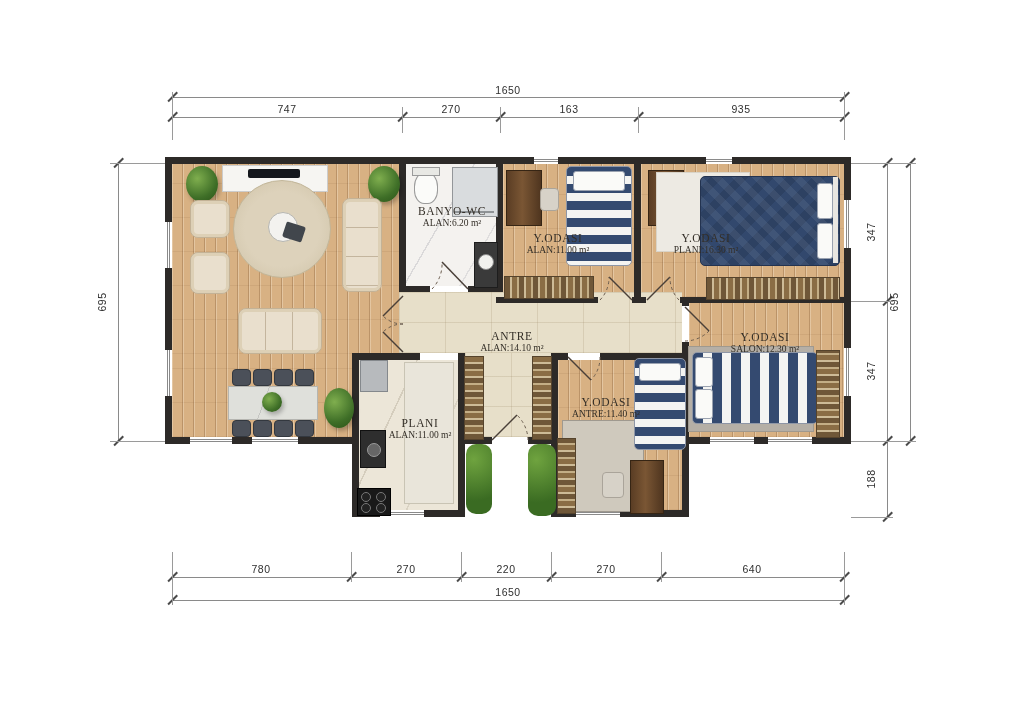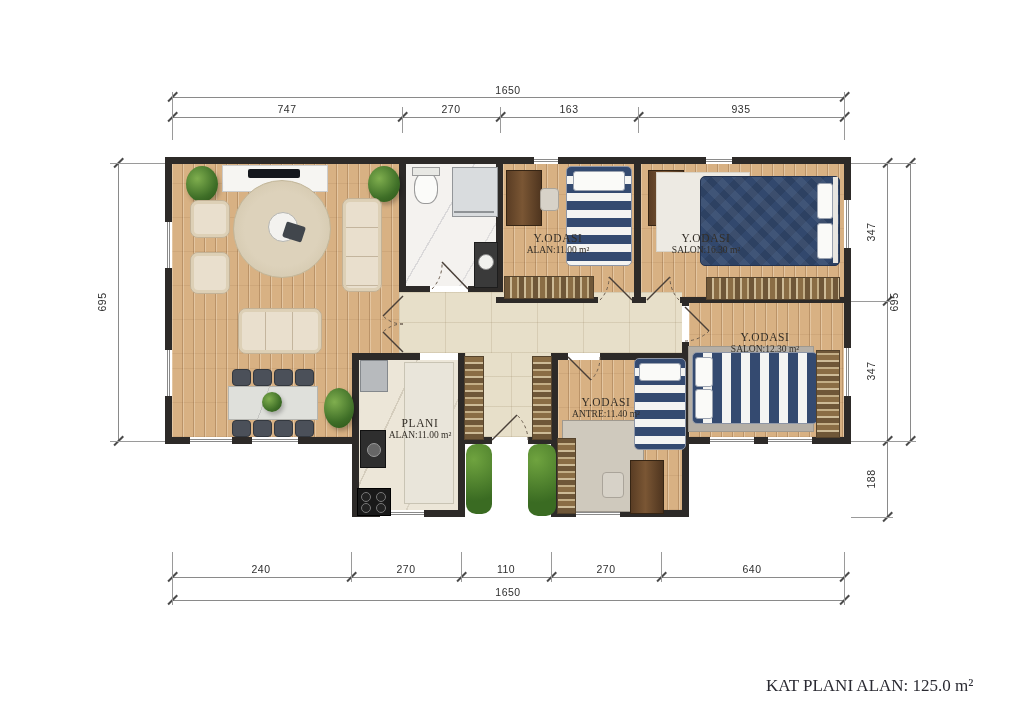--- a/index.html
+++ b/index.html
@@ -125,23 +125,23 @@
   </div>
 
   <div>
     <div class="dim-h" style="left:172px;top:577px;width:672px;"></div>
     <div class="tick" style="left:166px;top:576px;"></div>
     <div class="tick" style="left:345px;top:576px;"></div>
     <div class="tick" style="left:455px;top:576px;"></div>
     <div class="tick" style="left:545px;top:576px;"></div>
     <div class="tick" style="left:655px;top:576px;"></div>
     <div class="tick" style="left:838px;top:576px;"></div>
-    <div class="dimlabel" style="left:261px;top:563px;">240</div>
+    <div class="dimlabel" style="left:261px;top:563px;">780</div>
     <div class="dimlabel" style="left:406px;top:563px;">270</div>
-    <div class="dimlabel" style="left:506px;top:563px;">110</div>
+    <div class="dimlabel" style="left:506px;top:563px;">220</div>
     <div class="dimlabel" style="left:606px;top:563px;">270</div>
     <div class="dimlabel" style="left:752px;top:563px;">640</div>
     <div class="dim-h" style="left:172px;top:600px;width:672px;"></div>
     <div class="tick" style="left:166px;top:599px;"></div>
     <div class="tick" style="left:838px;top:599px;"></div>
     <div class="dimlabel" style="left:508px;top:586px;">1650</div>
     <div class="dim-v ext" style="left:172px;top:552px;height:53px;"></div>
     <div class="dim-v ext" style="left:844px;top:552px;height:53px;"></div>
     <div class="dim-v ext" style="left:351px;top:552px;height:30px;"></div>
     <div class="dim-v ext" style="left:461px;top:552px;height:30px;"></div>
@@ -294,36 +294,43 @@
       <path d="M600,300 A32,32 0 0 0 609,277"></path>
       <path d="M679,300 A32,32 0 0 1 670,277"></path>
       <path d="M685,341 A34,34 0 0 0 709,331"></path>
       <path d="M600,357 A32,32 0 0 1 591,380"></path>
       <path d="M528,440 A36,36 0 0 0 517,415"></path>
       <path d="M403,324 A28,28 0 0 1 383,316"></path>
       <path d="M403,324 A28,28 0 0 0 383,332"></path>
     </g>
   </svg>
 
+  <div class="rlabel" style="left:387px;top:205px;">
+    <div class="rname">BANYO-WC</div>
+    <div class="rarea">ALAN:6.20 m²</div>
+  </div>
   <div class="rlabel" style="left:493px;top:232px;">
     <div class="rname">Y.ODASI</div>
     <div class="rarea">ALAN:11.00 m²</div>
   </div>
   <div class="rlabel" style="left:641px;top:232px;">
     <div class="rname">Y.ODASI</div>
-    <div class="rarea">SALON:16.30 m²</div>
+    <div class="rarea">PLANI:16.30 m²</div>
   </div>
   <div class="rlabel" style="left:700px;top:331px;">
     <div class="rname">Y.ODASI</div>
     <div class="rarea">SALON:12.30 m²</div>
   </div>
+  <div class="rlabel" style="left:447px;top:330px;">
+    <div class="rname">ANTRE</div>
+    <div class="rarea">ALAN:14.10 m²</div>
+  </div>
   <div class="rlabel" style="left:355px;top:417px;">
     <div class="rname">PLANI</div>
     <div class="rarea">ALAN:11.00 m²</div>
   </div>
   <div class="rlabel" style="left:541px;top:396px;">
     <div class="rname">Y.ODASI</div>
     <div class="rarea">ANTRE:11.40 m²</div>
   </div>
 
-  <div id="title">KAT PLANI ALAN: 125.0 m²</div>
 
 </div>
 
 </body></html>

